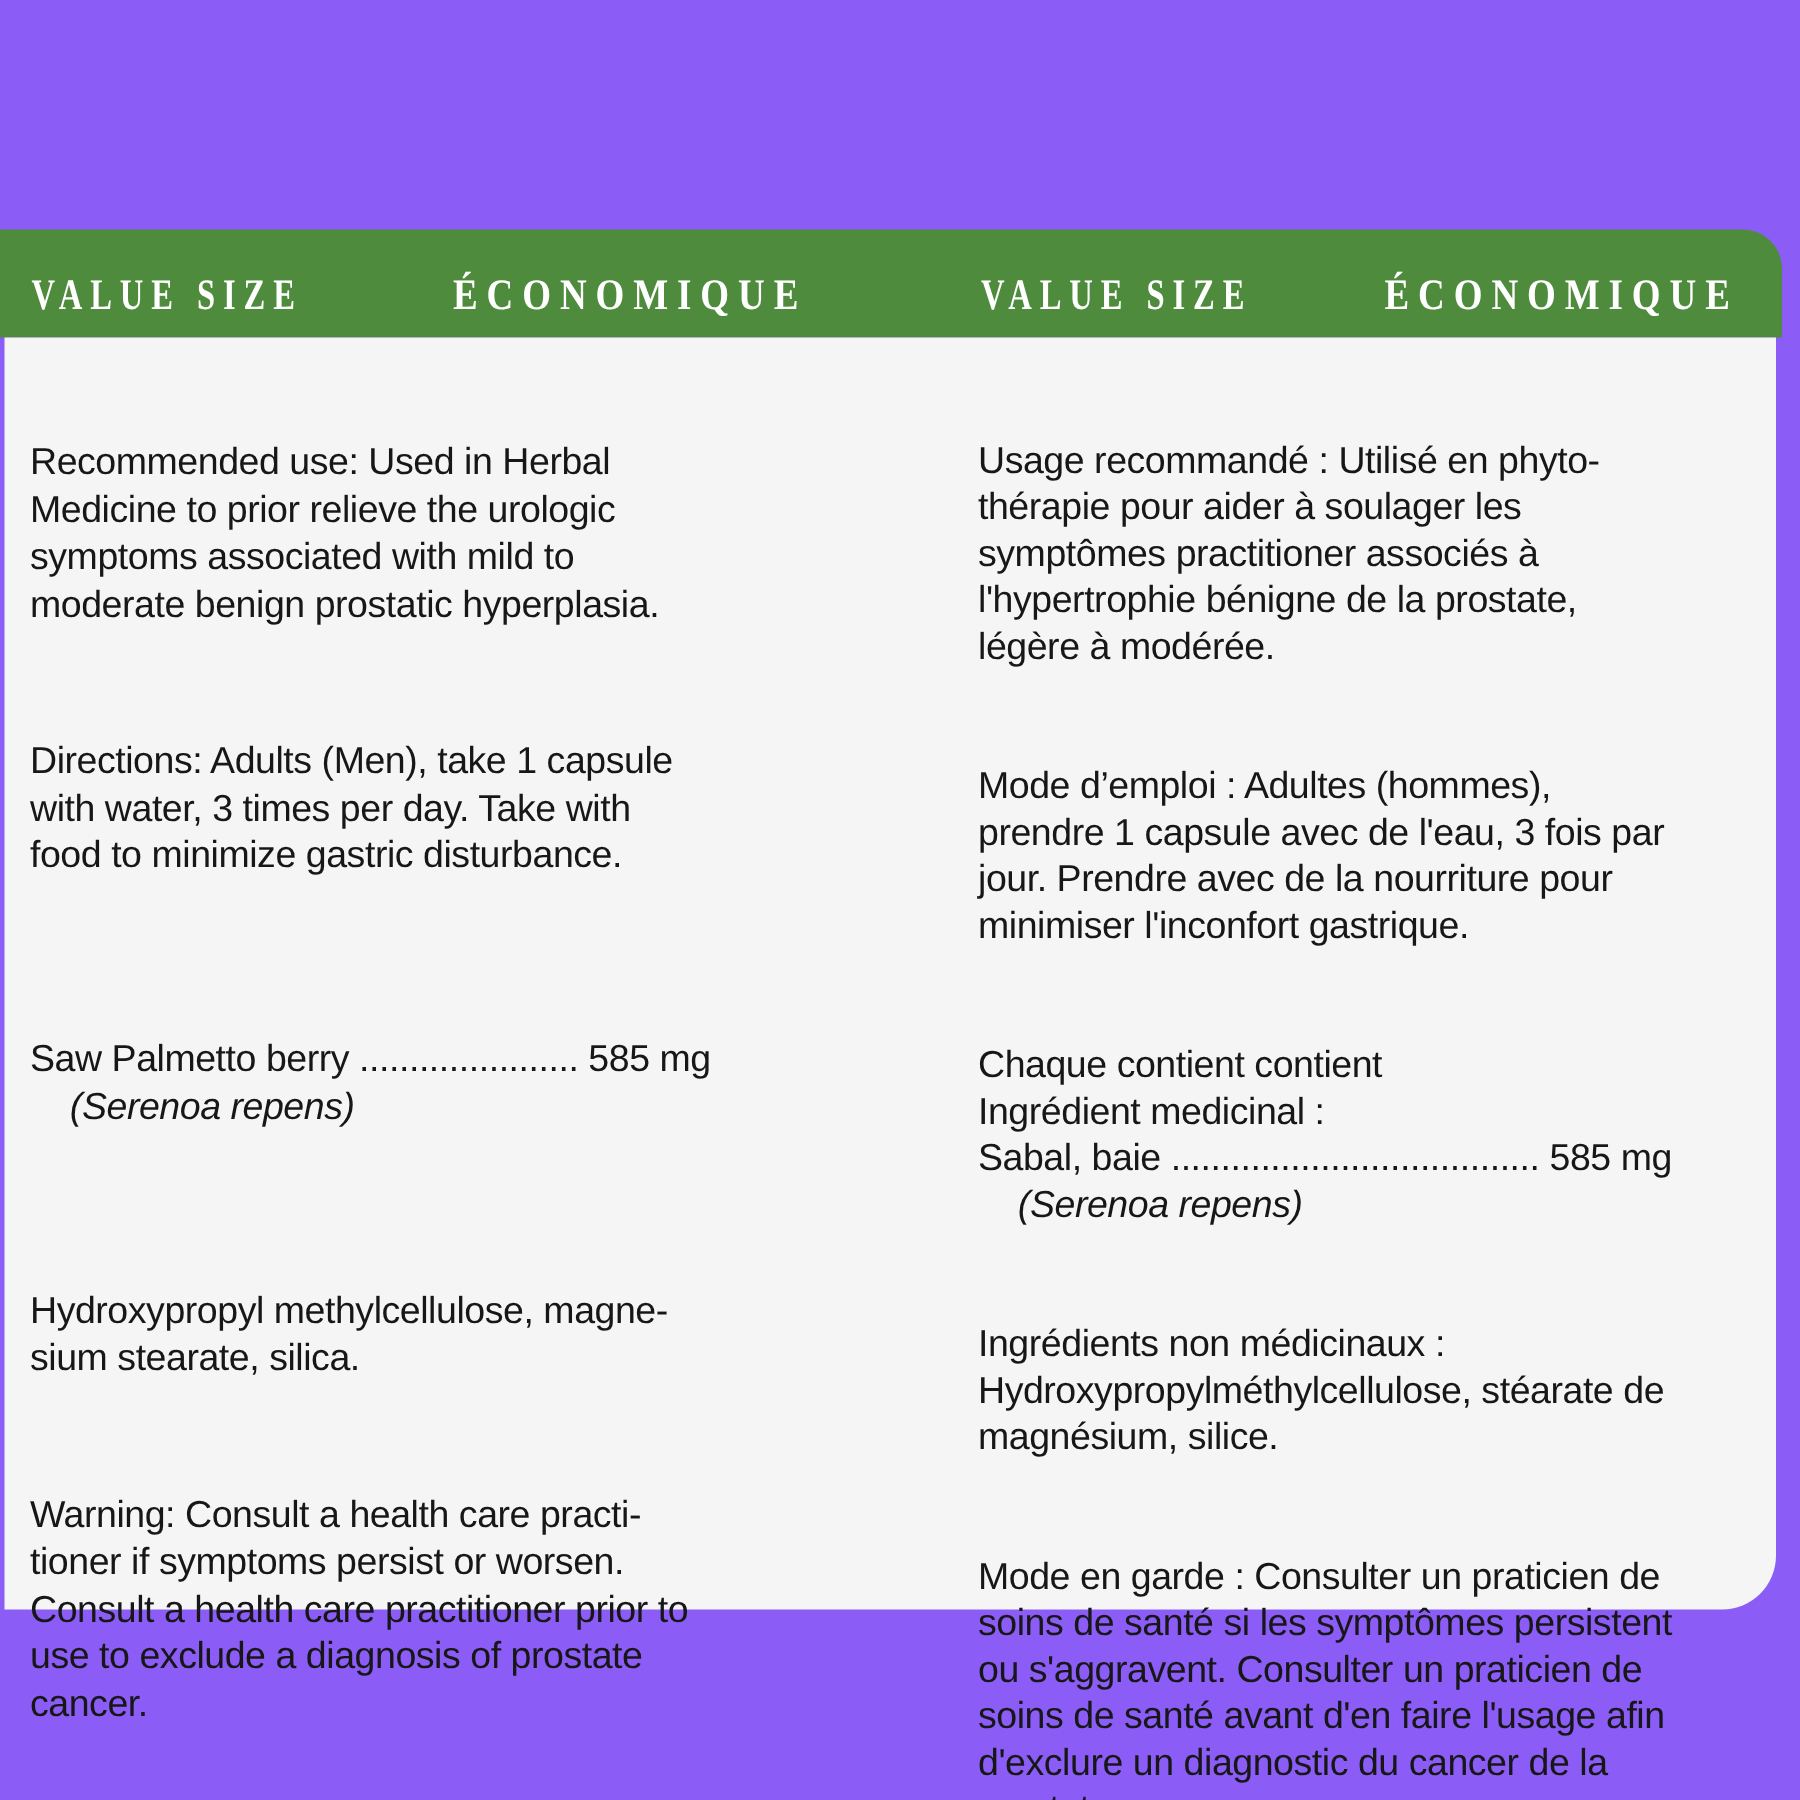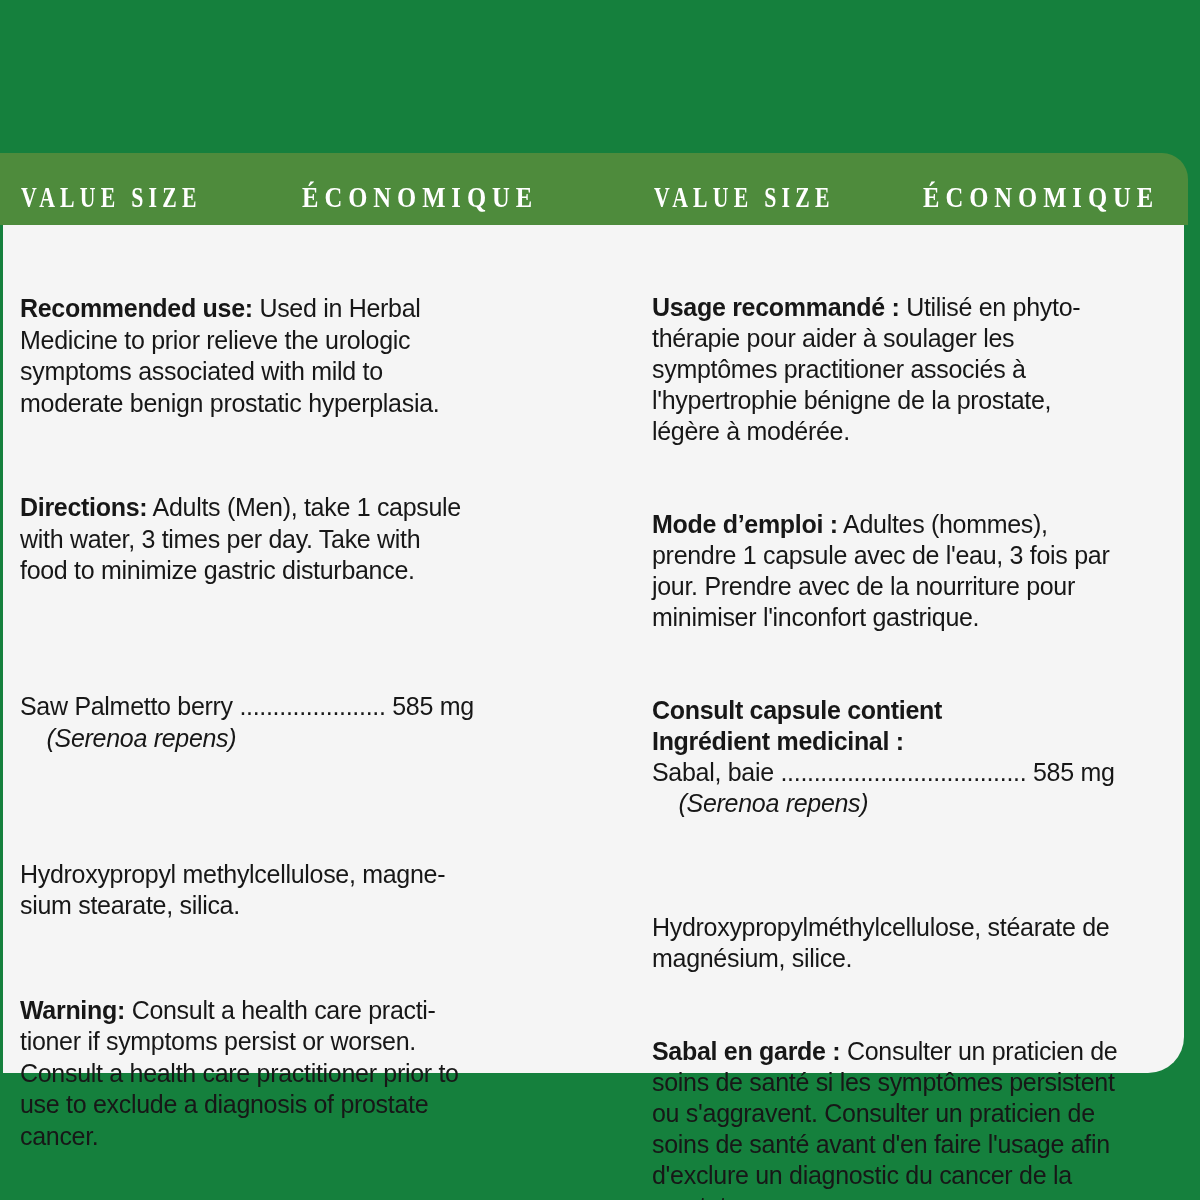--- a/index.html
+++ b/index.html
@@ -1,19 +1,19 @@
 <!DOCTYPE html>
 <html><head>
 <meta charset="utf-8">
 <style>
   html,body{margin:0;padding:0;}
   .page{
     position:relative;
     width:1200px;height:1200px;
-    background:#15803d;
+    background:#8b5cf6;
     overflow:hidden;
     font-family:"Liberation Sans",sans-serif;
   }
   .panel-body{
     position:absolute;
     left:3px;top:225px;
     width:1181px;height:848px;
     background:#f5f5f5;
     border-radius:0 0 36px 0;
   }
@@ -43,21 +43,21 @@
     color:#171717;
     font-size:25px;
     letter-spacing:-0.3px;
     white-space:pre;
   }
   .col-left{left:20px;width:620px;line-height:31.5px;}
   .col-right{left:652px;width:540px;line-height:31px;}
   .col p{margin:0;}
   .col-left p{margin-bottom:10px;}
   .col-right p{margin-bottom:0;}
-  .col b{font-weight:bold;}
+  .col b{font-weight:normal;}
   .col i{font-style:italic;font-weight:normal;}
 </style>
 </head>
 <body>
 
 <div class="page">
 
   <div class="header-bar"></div>
   <span class="header-label hl-scale-75" style="left:21px">VALUE SIZE</span>
   <span class="header-label hl-scale-85" style="left:302px">ÉCONOMIQUE</span>
@@ -91,28 +91,28 @@
   <div class="col col-right">
     <p><b>Usage recommandé :</b><span> Utilisé en phyto-
 thérapie pour aider à soulager les
 symptômes practitioner associés à
 l'hypertrophie bénigne de la prostate,
 légère à modérée.</span></p>
     <p><b>Mode d’emploi :</b><span> Adultes (hommes),
 prendre 1 capsule avec de l'eau, 3 fois par
 jour. Prendre avec de la nourriture pour
 minimiser l'inconfort gastrique.</span></p>
-    <p><b>Consult capsule contient
+    <p><b>Chaque contient contient
 Ingrédient medicinal :</b><span>
 Sabal, baie ..................................... 585 mg</span><i>
     (Serenoa repens)</i></p>
-    <p><span>
+    <p><b>Ingrédients non médicinaux :</b><span>
 Hydroxypropylméthylcellulose, stéarate de
 magnésium, silice.</span></p>
-    <p><b>Sabal en garde :</b><span> Consulter un praticien de
+    <p><b>Mode en garde :</b><span> Consulter un praticien de
 soins de santé si les symptômes persistent
 ou s'aggravent. Consulter un praticien de
 soins de santé avant d'en faire l'usage afin
 d'exclure un diagnostic du cancer de la
 prostate.</span></p>
     
   </div>
 
 </div>
 

